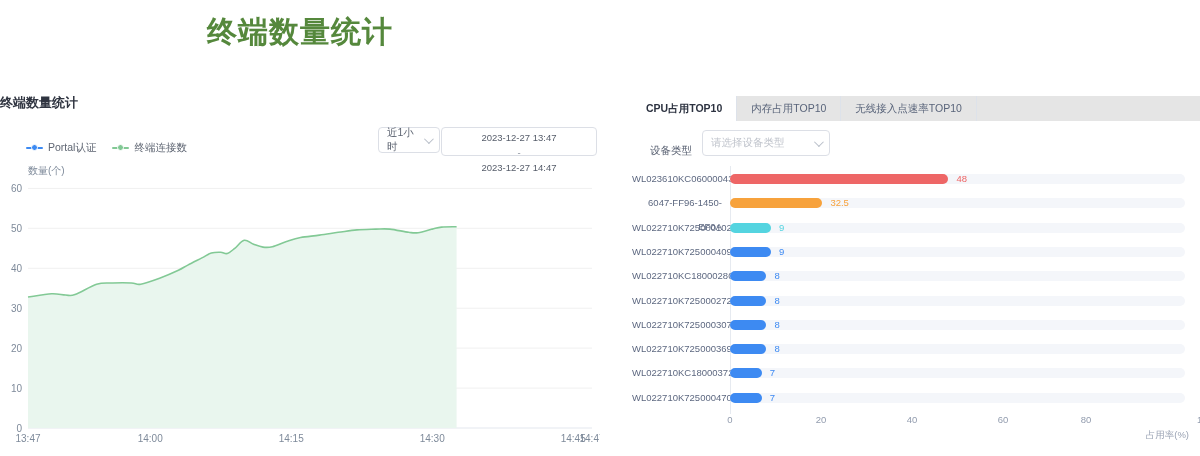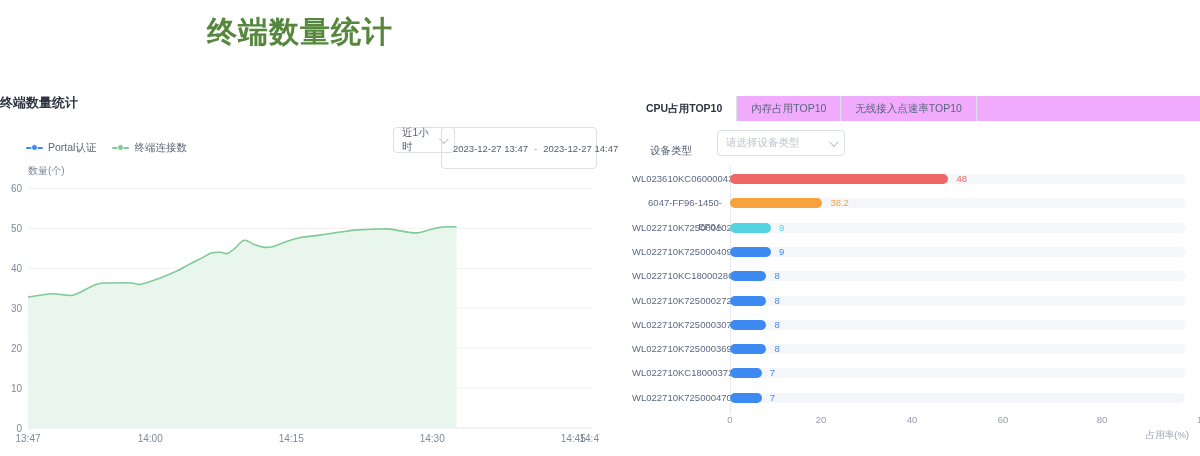--- a/index.html
+++ b/index.html
@@ -7,36 +7,36 @@
   body { font-family:"Liberation Sans", sans-serif; }
   .canvas { position:relative; width:1200px; height:456px; background:#fff; overflow:hidden; }
   .panel { position:absolute; top:0; height:456px; }
   .panel-left { left:0; width:600px; }
   .panel-right { left:632px; width:568px; }
   .big-title { position:absolute; top:6px; left:0; width:100%; height:52px; line-height:52px;
     text-align:center; font-size:30px; font-weight:bold; color:#55883c; letter-spacing:1px; }
   
   .lp-header { position:absolute; left:0; top:94px; font-size:13px; font-weight:bold; color:#2f3440; }
   .select-box { position:absolute; display:flex; align-items:center; justify-content:space-between;
-    border:1px solid #dcdfe6; border-radius:4px; background:#fff; padding:12px 8px; font-size:10.5px; color:#5f6673;margin-left:15px; }
+    border:1px solid #dcdfe6; border-radius:4px; background:#fff; padding:12px 8px; font-size:10.5px; color:#5f6673; }
   .range-select { left:378px; top:127px; width:62px; height:26px; }
   .chev { width:7px; height:7px; border-right:1.4px solid #b9bfc9; border-bottom:1.4px solid #b9bfc9;
     transform:rotate(45deg) translateY(-2px); flex:0 0 auto; }
-  .date-box { position:absolute; left:441px; top:127px; width:156px; height:42px; border:1px solid #dcdfe6;
-    border-radius:4px; display:flex; align-items:center; gap:4px; padding:0 7px; font-size:9.5px; color:#565d6a; white-space:nowrap; }
+  .date-box { position:absolute; left:441px; top:127px; width:156px; height:29px; border:1px solid #dcdfe6;
+    border-radius:4px; display:flex; align-items:center; gap:4px; padding:0 7px; font-size:9.5px; color:#565d6a; white-space:nowrap;flex-direction:column; }
   .date-sep { color:#8a909c; padding:0 2px; }
   .legend { position:absolute; left:26px; top:141px; display:flex; gap:16px; align-items:center; }
   .legend-item { display:flex; align-items:center; gap:5px; cursor:pointer; }
   .lm { position:relative; width:17px; height:8px; display:inline-block; }
   .lm-line { position:absolute; left:0; top:3px; width:17px; height:2px; border-radius:1px; }
   .lm-dot { position:absolute; left:5px; top:0; width:7px; height:7px; border-radius:50%; border:1.5px solid #fff; }
   .legend-label { font-size:10.5px; color:#5f6673;text-align:center; }
   #line-chart { position:absolute; left:0; top:160px; }
   
-  .tabbar { position:absolute; left:0; top:96px; width:568px; height:25px; background:#f0abfc; display:flex; }
+  .tabbar { position:absolute; left:0; top:96px; width:568px; height:25px; background:#e5e5e5; display:flex; }
   .tab { height:25px; line-height:25px; padding:0 14px; font-size:10.5px; color:#59647a;
     border-right:1px solid #dde2ea; cursor:pointer; }
   .tab.active { background:#fff; color:#2c3240; font-weight:bold; }
   .filter-label { position:absolute; left:18px; top:144px; font-size:10.5px; color:#5a6273; }
   .device-select { left:70px; top:130px; width:128px; height:26px; }
   .placeholder { color:#c0c4cc; }
   .vaxis { position:absolute; left:98px; top:166px; height:248px; border-left:1px solid #e6eaf0; }
   .bar-row { position:absolute; left:0; width:568px; height:24px; }
   .bar-label { position:absolute; left:0; top:0; width:90px; height:24px; line-height:24px;
     text-align:right; font-size:9.5px; color:#5d6880; }
@@ -135,21 +135,21 @@
           <span class="bar-track" style="background: rgb(244, 246, 250);">
             <span class="bar-fill" style="width: 218.4px; background: rgb(238, 102, 102);"></span>
           </span>
           <span class="bar-value" style="left: 324.4px; color: rgb(238, 102, 102);">48</span>
         </div>
         <div class="bar-row" style="top: 191.3px;">
           <span class="bar-label">6047-FF96-1450-EF0A</span>
           <span class="bar-track" style="background: rgb(244, 246, 250);">
             <span class="bar-fill" style="width: 92.4px; background: rgb(247, 162, 60);"></span>
           </span>
-          <span class="bar-value" style="left: 198.4px; color: rgb(247, 162, 60);">38.2</span>
+          <span class="bar-value" style="left: 198.4px; color: rgb(247, 162, 60);">32.5</span>
         </div>
         <div class="bar-row" style="top: 215.6px;">
           <span class="bar-label">WL022710K725000102</span>
           <span class="bar-track" style="background: rgb(244, 246, 250);">
             <span class="bar-fill" style="width: 40.9px; background: rgb(84, 212, 224);"></span>
           </span>
           <span class="bar-value" style="left: 146.9px; color: rgb(84, 212, 224);">9</span>
         </div>
         <div class="bar-row" style="top: 239.9px;">
           <span class="bar-label">WL022710K725000409</span>
@@ -199,19 +199,19 @@
             <span class="bar-fill" style="width: 31.8px; background: rgb(61, 138, 242);"></span>
           </span>
           <span class="bar-value" style="left: 137.8px; color: rgb(61, 138, 242);">7</span>
         </div>
       </div>
     <div id="bar-xaxis">
         <span class="x-tick" style="left: 98px;">0</span>
         <span class="x-tick" style="left: 189px;">20</span>
         <span class="x-tick" style="left: 280px;">40</span>
         <span class="x-tick" style="left: 371px;">60</span>
-        <span class="x-tick" style="left: 470px;">80</span>
+        <span class="x-tick" style="left: 454px;">80</span>
         <span class="x-tick" style="left: 573px;">100</span>
       </div>
     <div class="bar-xlabel">占用率(%)</div>
   </section>
 
 </div>
 
 </body></html>

